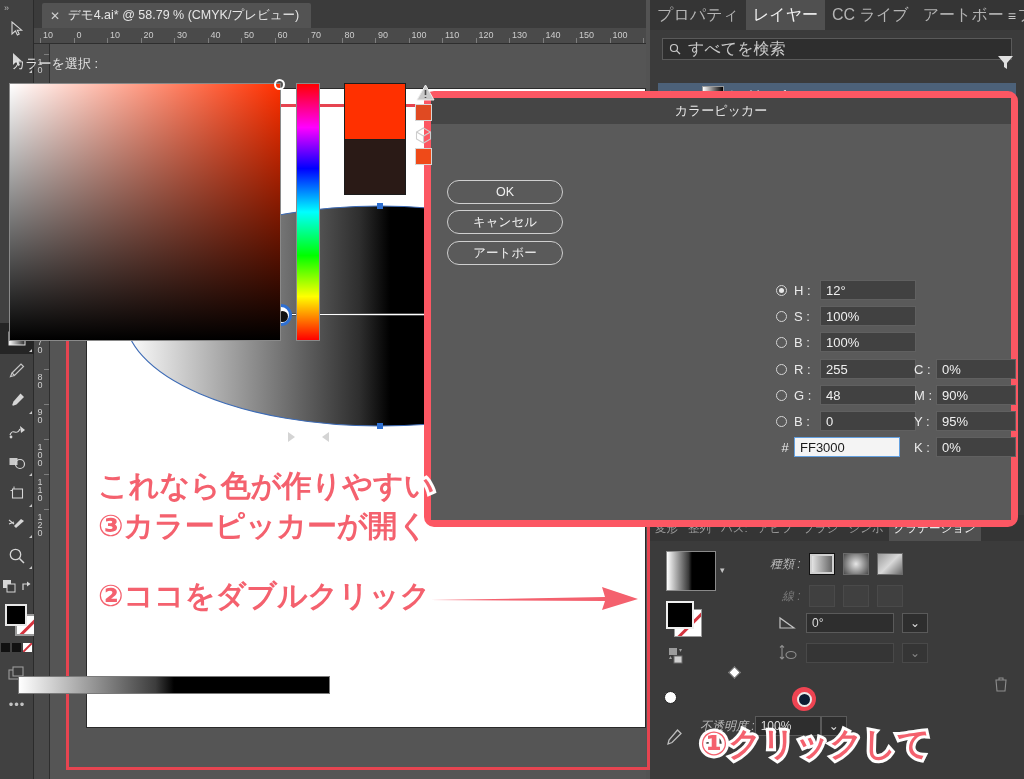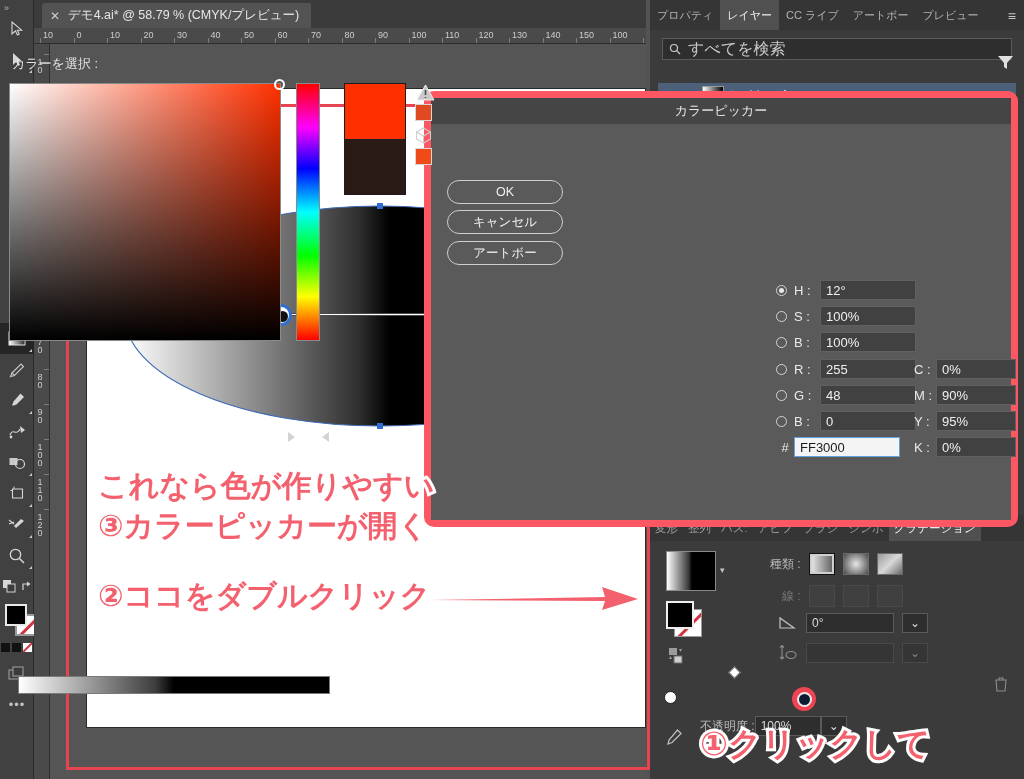--- a/index.html
+++ b/index.html
@@ -96,21 +96,21 @@
   #rightpanel {
     position: absolute; left: 650px; top: 0; width: 374px; height: 779px;
     background: #3b3b3b;
   }
   #panel-tabs {
     height: 30px; background: #353535; display:flex; align-items:flex-end;
     position:relative;
   }
   .ptab {
     height: 30px; padding: 0 7px; display:flex; align-items:center;
-    color:#b4b4b4; font-size: 11px; white-space:nowrap;
+    color:#b4b4b4; font-size: 16px; white-space:nowrap;
   }
   .ptab.active { background: #505050; color: #f0f0f0; }
   #panel-menu { position:absolute; right: 8px; top: 8px; color:#c6c6c6; font-size: 14px;}
 
   #layer-search {
     margin: 8px 12px 0 12px; height: 22px; background: #2e2e2e;
     border: 1px solid #5a5a5a; display:flex; align-items:center; padding: 0 6px;
   }
   #layer-search .txt { color: #c9c9c9; font-size: 16px; margin-left: 7px; }
   #filter-icon { position:absolute; right: 10px; top: 55px; }
@@ -131,21 +131,21 @@
   .gtab.active { background:#505050; color:#efefef; }
   #gradmenu { position:absolute; right:8px; top:6px; color:#c6c6c6; font-size:13px;}
 
   .grad-sw { width:50px; height:40px; background: linear-gradient(to right,#fff 0%,#3a3a3a 45%,#000 52%,#000 100%); border:1px solid #8a8a8a;}
   .typebtn { width:26px; height:22px; border:1px solid #6b6b6b; }
   .typebtn.sel { outline: 2px solid #d0d0d0; outline-offset:-3px; border-color:#111; }
   .strokebtn { width:26px; height:22px; border:1px solid #585858; background:#454545; opacity:.55;}
   .fieldbox { height:20px; background:#2e2e2e; border:1px solid #5a5a5a; color:#dcdcdc;
     font-size:12px; display:flex; align-items:center; padding:0 5px; }
   .fieldbox.dim { opacity:.45; }
-  .lbl { color:#b9b9b9; font-size:12px; }
+  .lbl { color:#b9b9b9; font-size:12px;font-style:italic; }
   .lbl.dim { color:#7b7b7b; }
 
   #gradbar {
     position:absolute; left: 18px; top: 676px; width: 312px; height: 18px;
     background: linear-gradient(to right,#ffffff 0%, #3d3d3d 44%, #000 50%, #000 100%);
     border:1px solid #7a7a7a;
   }
   .stop-mid { position:absolute; width:9px; height:9px; background:#fff; border:1px solid #555; transform:rotate(45deg); }
   .stop { position:absolute; width:13px; height:13px; border-radius:50%; background:#fff; border:1.5px solid #222;}
   .stop-sel { position:absolute; width:24px; height:24px; border-radius:50%; background:#ef4452;

